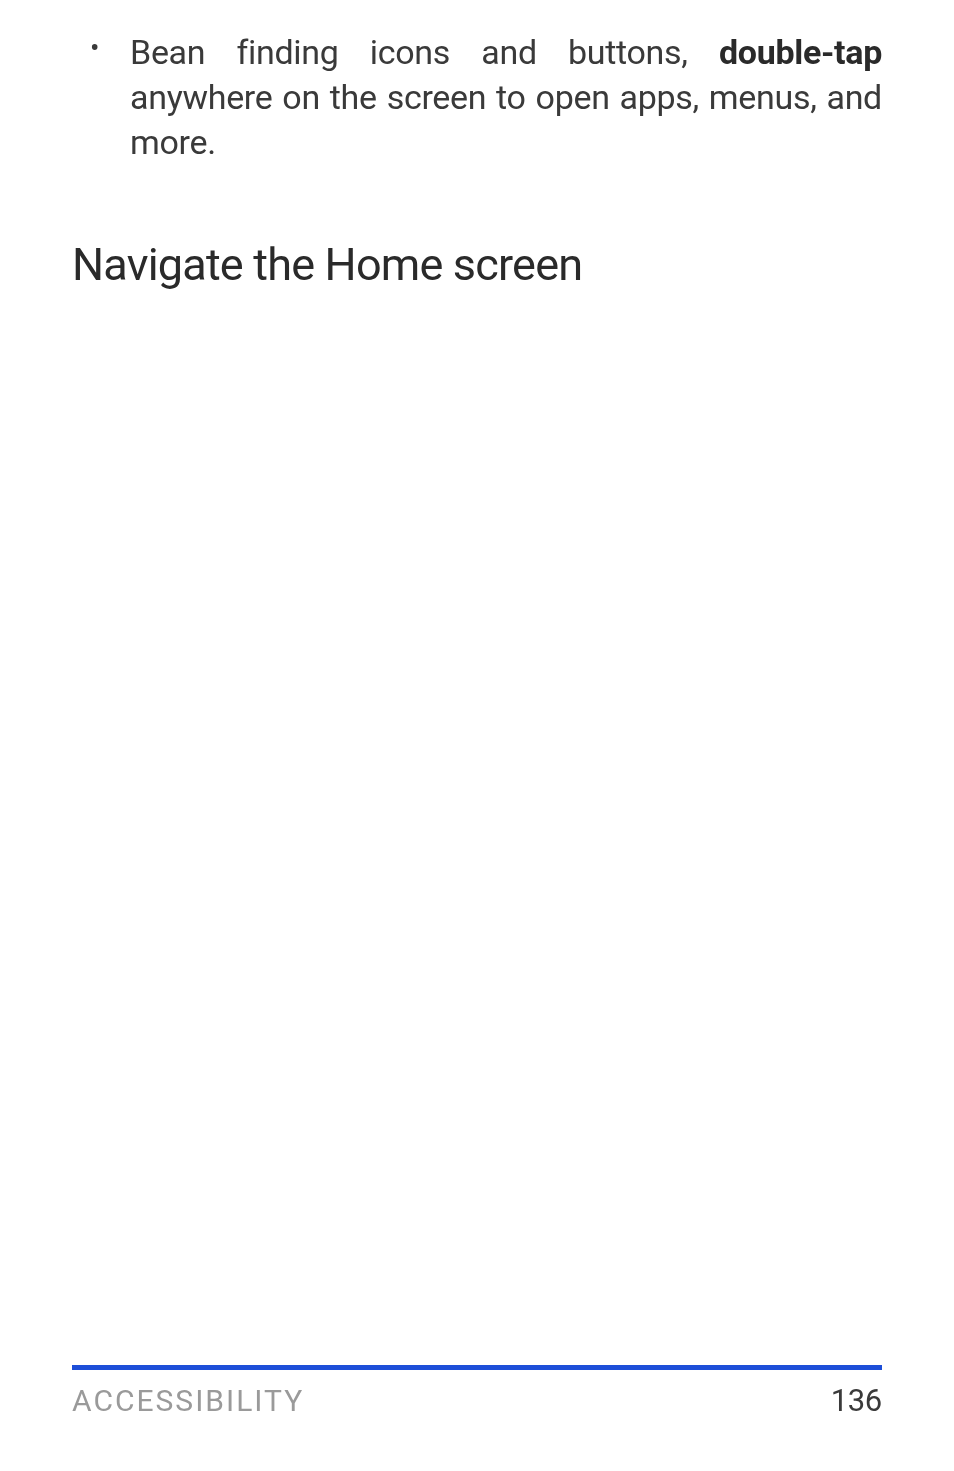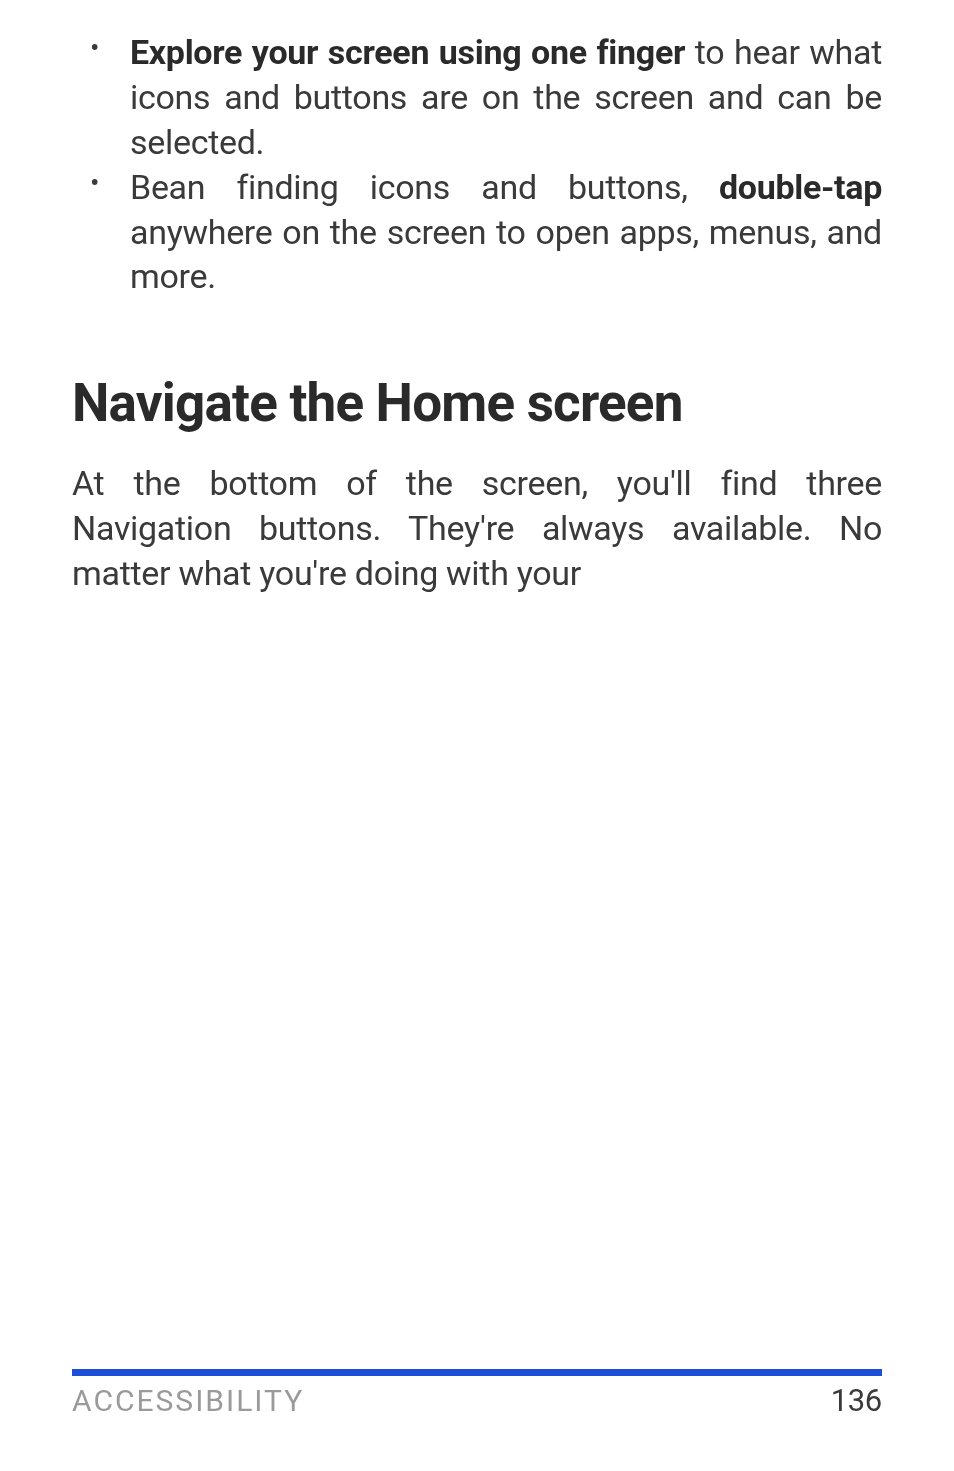--- a/index.html
+++ b/index.html
@@ -45,34 +45,34 @@
       color: #2a2a2a;
     }
     p {
       text-align: justify;
       margin-bottom: 40px;
     }
     .link {
       color: #1e9fe8;
     }
     h2 {
-      font-size: 53px;
-      font-weight: 700;
+      font-size: 45px;
+      font-weight: 400;
       color: #2a2a2a;
       margin-top: 70px;
-      margin-bottom: 22px;
+      margin-bottom: 28px;
       letter-spacing: -0.8px;
     }
     .footer {
       position: absolute;
       bottom: 52px;
       left: 72px;
       right: 72px;
-      border-top: 7px solid #1d4ed8;
-      padding-top: 6px;
+      border-top: 5px solid #1d4ed8;
+      padding-top: 12px;
       display: flex;
       justify-content: space-between;
       align-items: center;
     }
     .footer-left {
       font-size: 30px;
       letter-spacing: 2px;
       color: #9a9a9a;
       font-weight: 400;
     }
@@ -81,34 +81,28 @@
       color: #3a3a3a;
     }
   </style>
 </head>
 <body>
 
 <div class="content">
 
   <ul>
     <li>
-      <span class="bold">Explore your screen using one finger</span><span> to hear what icons and buttons are on the screen and can be selected.</span>
-    </li>
-    <li>
       <span>Bean finding icons and buttons, </span><span class="bold">double-tap</span><span> anywhere on the screen to open apps, menus, and more.</span>
     </li>
   </ul>
 
 
 
   <h2>Navigate the Home screen</h2>
 
 
-  <p>
-    <span>At the bottom of the screen, you'll find three Navigation buttons. They're always avail­able. No matter what you're doing with your</span>
-  </p>
 
 </div>
 
 <div class="footer">
   <div class="footer-left">ACCESSIBILITY</div>
   <div class="footer-right">136</div>
 </div>
 
 </body></html>

